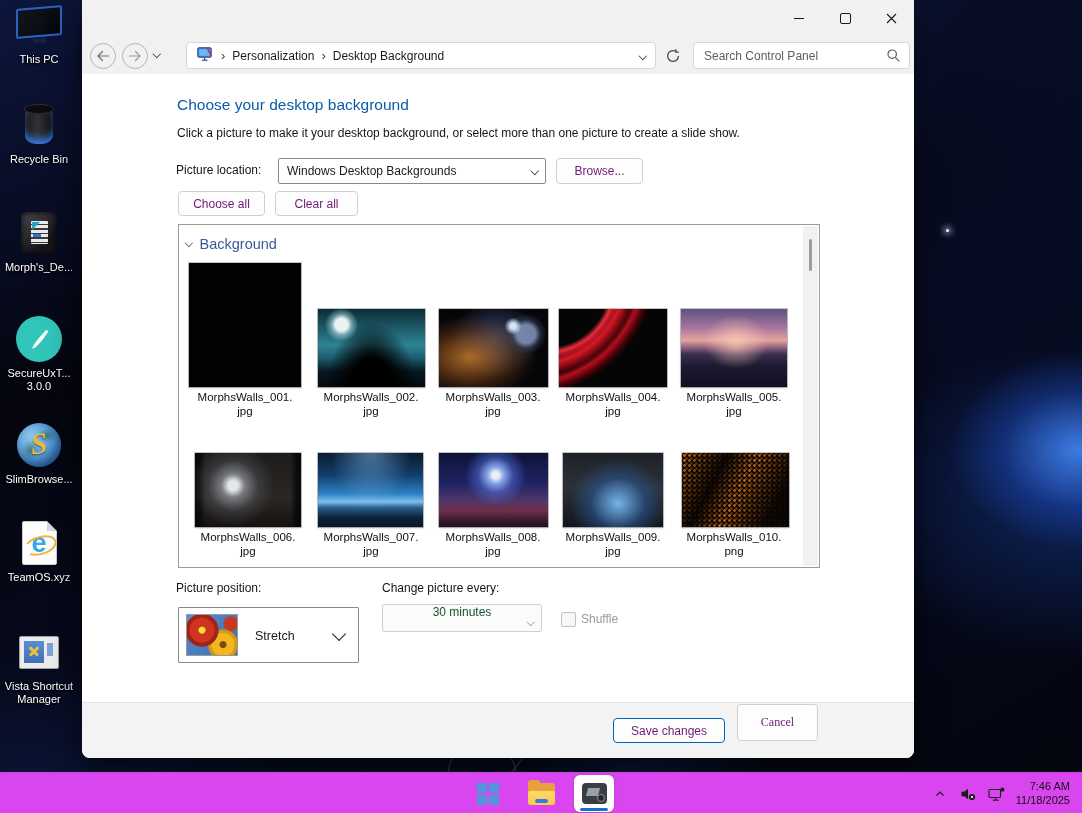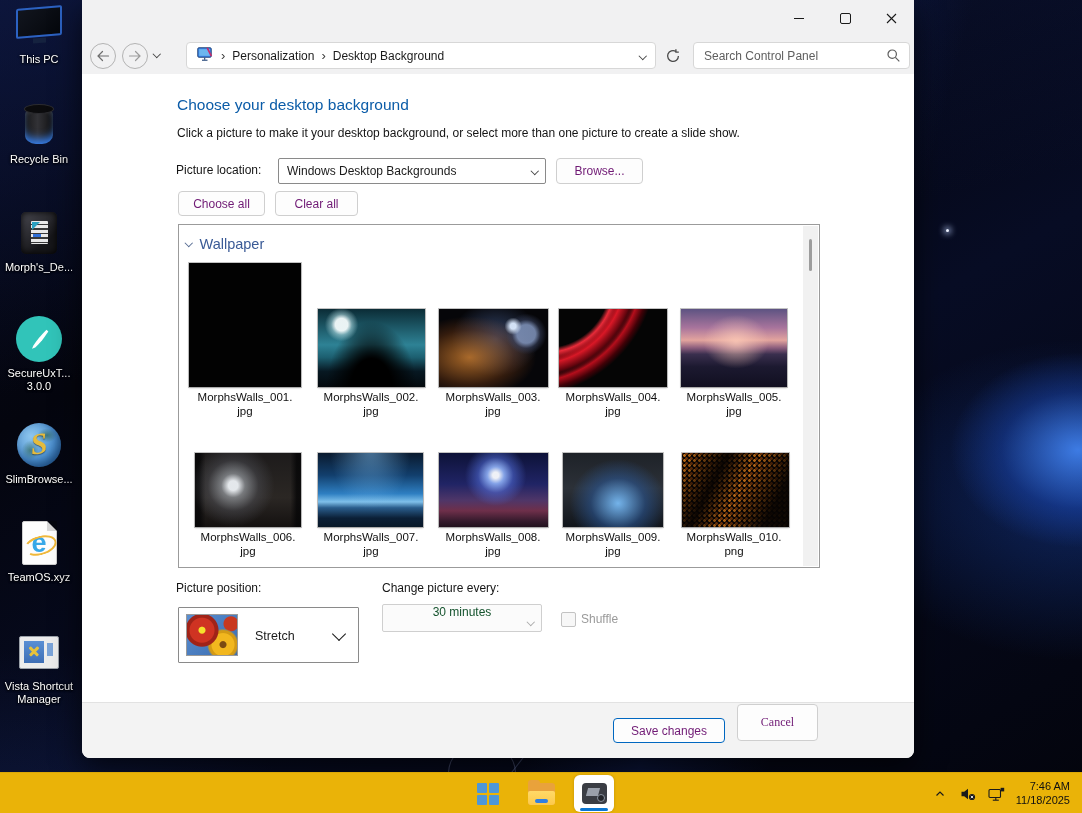--- a/index.html
+++ b/index.html
@@ -202,21 +202,21 @@
   .checkbox{position:absolute;left:479px;top:538px;width:13px;height:13px;border:1px solid #c3c3c3;
     background:#f7f7f7;border-radius:2px;}
   .shuffle-label{left:499px;top:538px;}
 
   .footer{position:absolute;left:0;right:0;bottom:0;height:55px;background:#f3f3f3;
     border-top:1px solid #e2e2e2;border-radius:0 0 8px 8px;}
   .save{left:531px;top:15px;width:112px;height:25px;border:1.5px solid #0067c0;}
   .cancel{left:655px;top:1px;width:81px;height:37px;font-family:Liberation Serif, serif;}
 
   
-  .taskbar{position:absolute;left:0;right:0;top:772px;height:41px;background:#eab308;z-index:3;
+  .taskbar{position:absolute;left:0;right:0;top:772px;height:41px;background:#d946ef;z-index:3;
     border-top:1px solid rgba(0,0,0,.06);}
   .tb-center{position:absolute;left:50%;top:2px;transform:translateX(-50%);display:flex;gap:13px;align-items:center;}
   .tb-btn{width:40px;height:37px;border-radius:6px;display:flex;align-items:center;justify-content:center;position:relative;}
   .tb-btn.active{background:#fff;box-shadow:0 0 3px rgba(0,0,0,.18);}
   .indicator{position:absolute;bottom:1px;left:50%;transform:translateX(-50%);width:28px;height:3px;
     border-radius:2px;background:#0b76d1;}
   .winlogo{width:22px;height:22px;display:grid;grid-template-columns:1fr 1fr;grid-template-rows:1fr 1fr;gap:2px;}
   .winlogo i{background:#4e97d8;border-radius:1px;}
   .folder{width:27px;height:22px;position:relative;}
   .f-back{position:absolute;inset:0;background:#e9a23b;border-radius:3px;}
@@ -398,21 +398,21 @@
         <span class="chev sm"></span>
       </div>
       <button class="btn browse">Browse...</button>
 
       <button class="btn selectall">Choose all</button>
       <button class="btn clearall">Clear all</button>
 
       <div class="listbox">
         <div class="group-header">
           <span class="chev sm"></span>
-          <span>Wallpaper</span>
+          <span>Background</span>
         </div>
 
         <div class="cell c11 t1"></div>
         <div class="cell c12 t2"></div>
         <div class="cell c13 t3"></div>
         <div class="cell c14 t4"></div>
         <div class="cell c15 t5"></div>
         <div class="cell c21 t6"></div>
         <div class="cell c22 t7"></div>
         <div class="cell c23 t8"></div>

